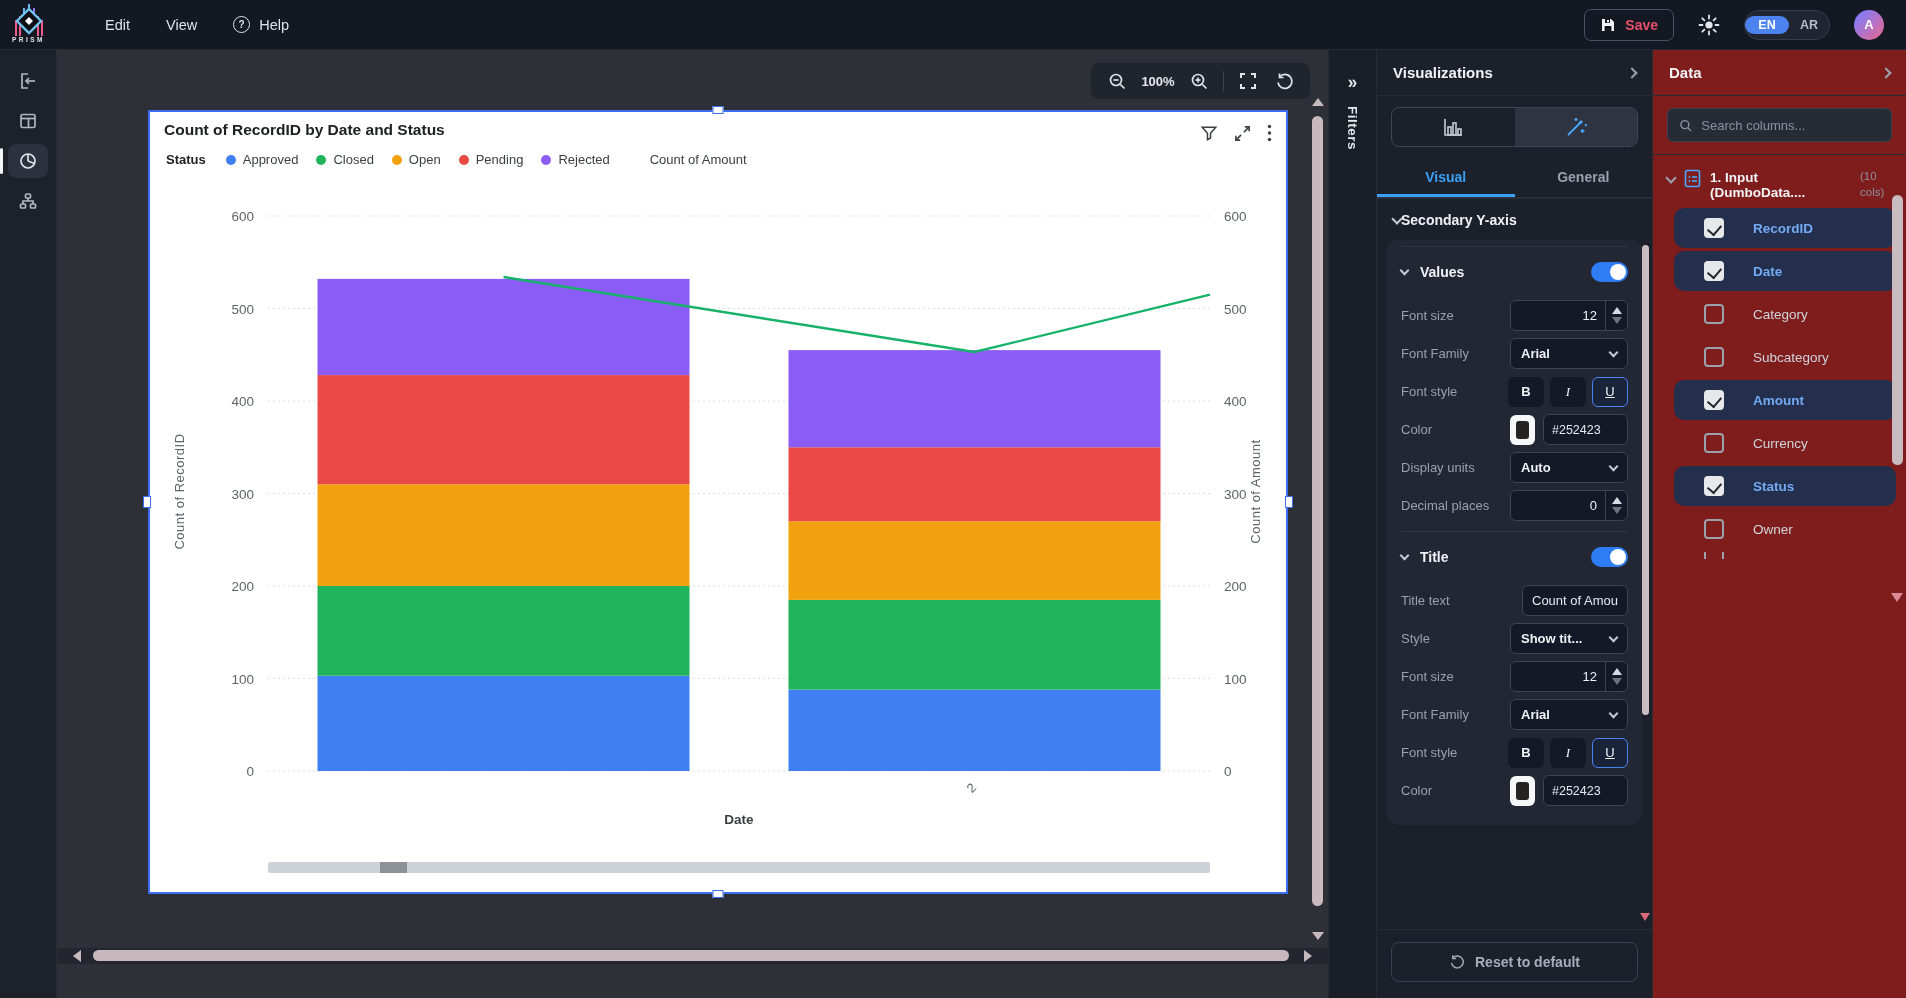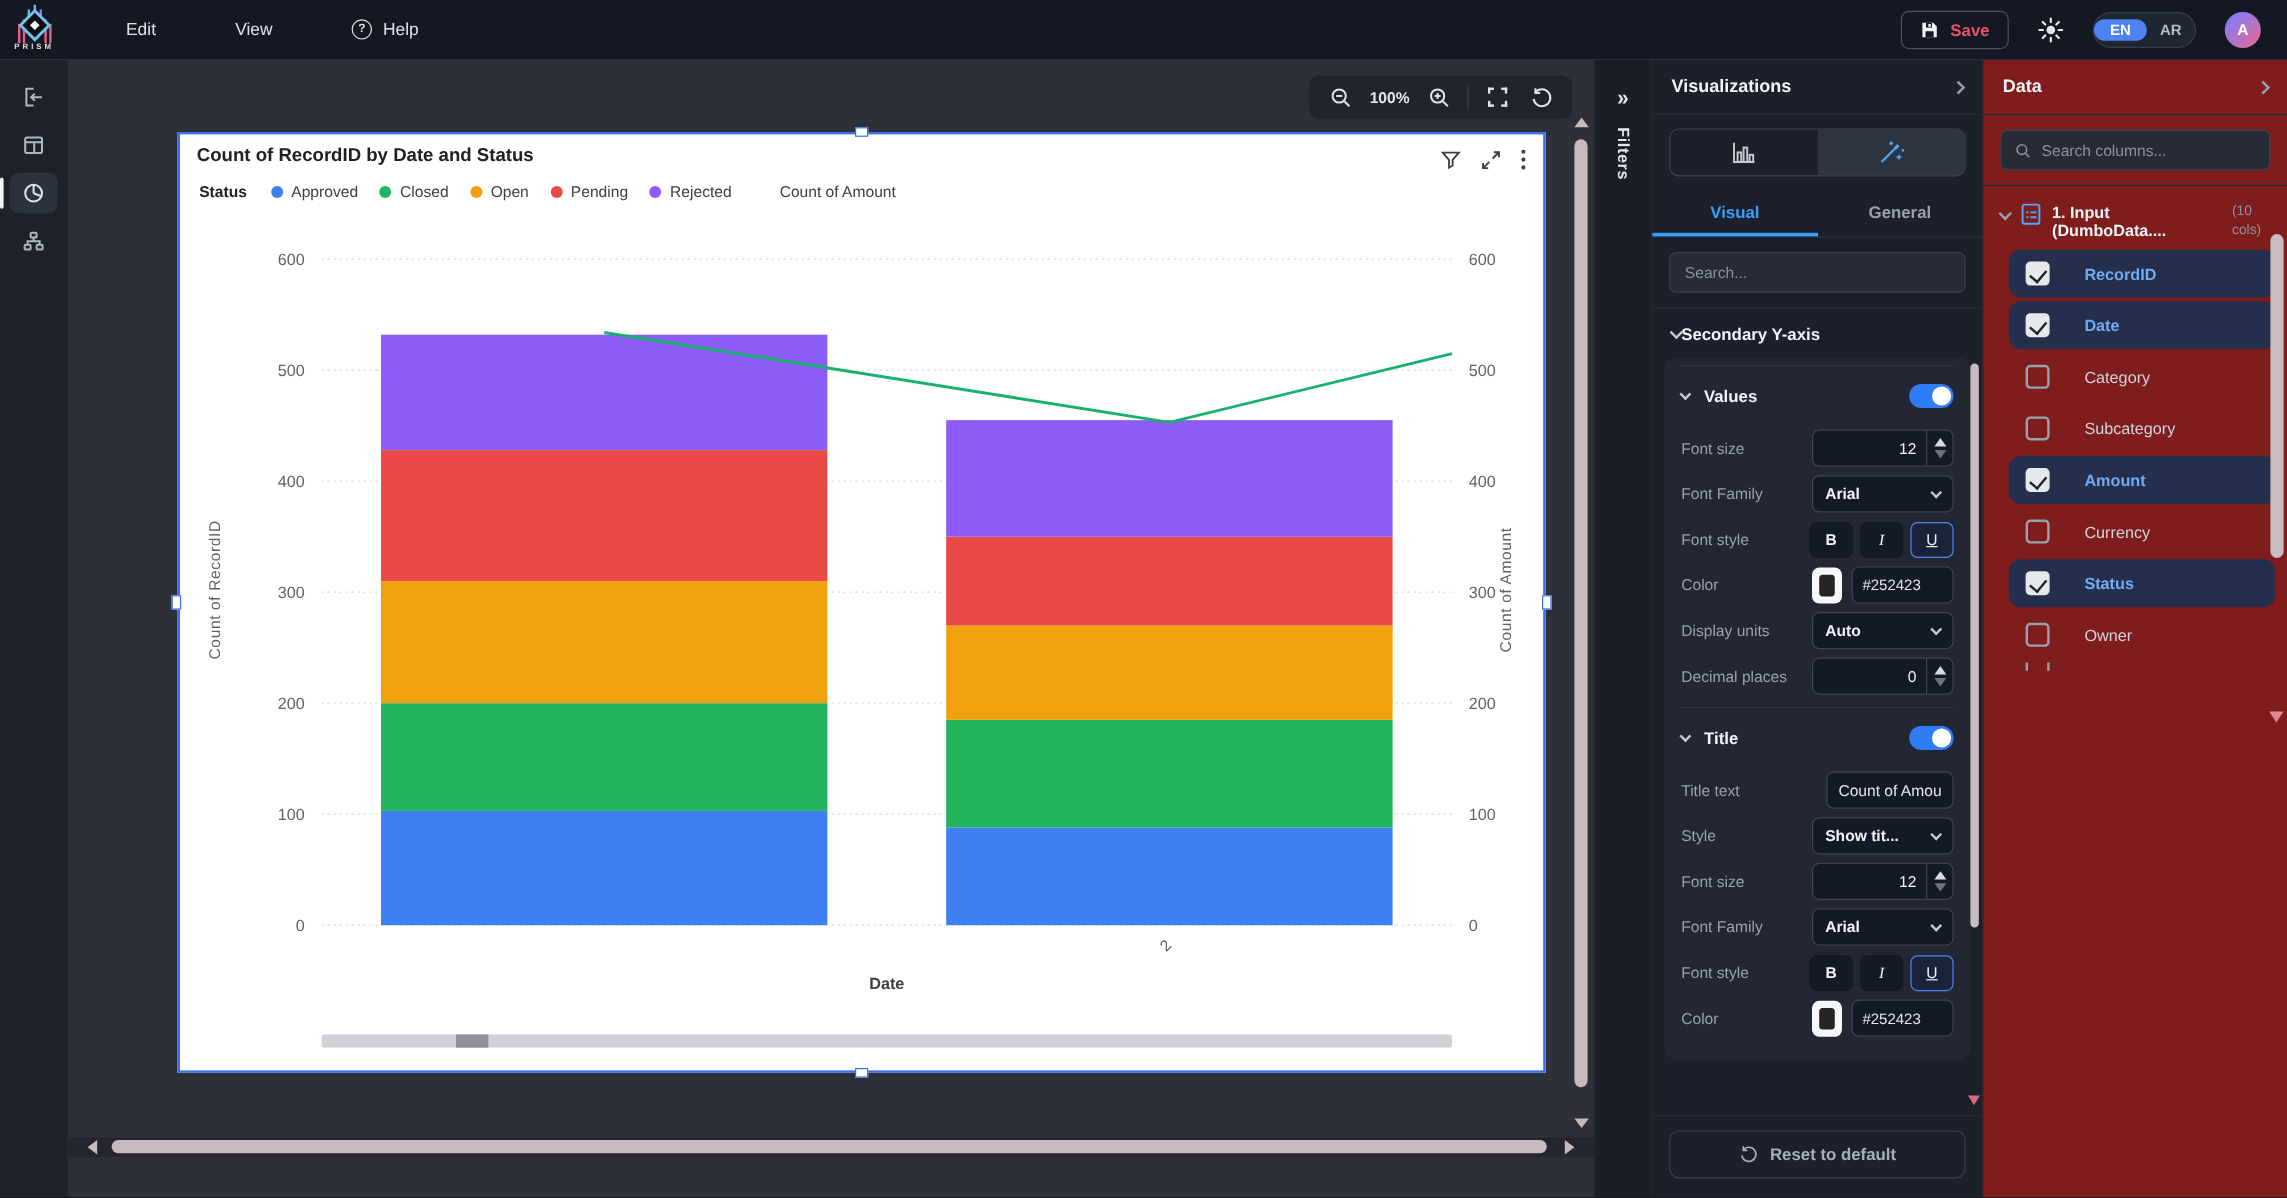--- a/index.html
+++ b/index.html
@@ -4,21 +4,21 @@
 <style>
   * { margin:0; padding:0; box-sizing:border-box; }
   html,body { background:#0d1017; }
   body { font-family:"Liberation Sans", sans-serif; }
   .app { position:relative; width:1906px; height:998px; background:#1b2029; overflow:hidden; color:#e8ebef; }
 
   
   .topbar { height:50px; background:#141823; display:flex; align-items:center; border-bottom:1px solid #262b35; position:relative; z-index:5; }
   .logo-box { width:57px; height:50px; display:flex; flex-direction:column; align-items:center; justify-content:flex-start; padding-top:2px; }
   .logo-brand { font-size:6.5px; letter-spacing:2.5px; color:#dfe3e8; font-weight:bold; margin-top:-2px; }
-  .menu-row { display:flex; align-items:center; gap:66px; margin-left:48px; }
+  .menu-row { display:flex; align-items:center; gap:36px; margin-left:48px; }
   .menu-item { font-size:14.5px; color:#dfe3e8; cursor:default; display:flex; align-items:center; gap:9px; }
   .help-circle { width:17px; height:17px; border:1.6px solid #dfe3e8; border-radius:50%; display:flex; align-items:center; justify-content:center; font-size:10px; font-weight:bold; color:#dfe3e8; }
   .topbar-right { margin-left:auto; display:flex; align-items:center; gap:24px; padding-right:22px; }
   .save-btn { display:flex; align-items:center; gap:9px; border:1px solid #4a5160; border-radius:7px; padding:7px 15px; background:transparent; }
   .save-label { color:#e8506b; font-size:14px; font-weight:bold; }
   .lang-toggle { display:flex; align-items:center; background:#1f2631; border:1px solid #353d4b; border-radius:16px; height:30px; }
   .lang-en { background:#4d83f1; color:#fff; font-weight:bold; font-size:12.5px; border-radius:15px; height:18px; min-width:44px; display:flex; align-items:center; justify-content:center; }
   .lang-ar { color:#b6bdc8; font-weight:bold; font-size:12.5px; min-width:40px; display:flex; align-items:center; justify-content:center; }
   .avatar { width:30px; height:30px; border-radius:50%; background:linear-gradient(135deg,#8a7bf0 20%,#d96a9f 85%); display:flex; align-items:center; justify-content:center; font-size:13px; font-weight:bold; color:#fff; }
 
@@ -152,21 +152,21 @@
 
   
   .data-panel { width:254px; background:#7f1d1d; border-left:1px solid #262b35; display:flex; flex-direction:column; position:relative; }
   .data-search { margin:12px 14px; height:34px; background:#262b35; border:1px solid #3a4150; border-radius:6px; display:flex; align-items:center; gap:9px; padding:0 11px; }
   .data-body { flex:1; border-top:1px solid #262b35; position:relative; overflow:hidden; }
   .tree-row { display:flex; align-items:flex-start; gap:9px; padding:14px 8px 8px 14px; }
   .tree-caret { width:8px; height:8px; border-left:2px solid #9aa1ad; border-bottom:2px solid #9aa1ad; transform:rotate(-45deg); margin-top:5px; }
   .tree-label { flex:1; font-size:13.5px; font-weight:bold; color:#f0f2f5; margin-top:1px; }
   .tree-badge { width:38px; font-size:11.5px; color:#8a919e; line-height:1.35; }
   .col-list { position:relative; height:408px; overflow:hidden; }
-  .col-row { margin:0 10px 3px 21px; width:222px; height:40px; display:flex; align-items:center; gap:29px; padding-left:14px; border-radius:10px; }
+  .col-row { margin:0 10px 3px 21px; width:222px; height:40px; display:flex; align-items:center; gap:29px; padding-left:30px; border-radius:10px; }
   .col-row.selected { background:#242f4e; }
   .col-label { font-size:13.5px; font-weight:500; color:#cfd4db; }
   .col-row.selected .col-label { color:#72aaf2; font-weight:bold; }
   .cb { width:20px; height:20px; border-radius:4px; border:2px solid #9aa1ad; position:relative; flex:none; }
   .cb.checked { background:#e6e8ea; border-color:#e6e8ea; }
   .cb.checked::after { content:""; position:absolute; left:4px; top:2px; width:7px; height:11px; border-right:2.5px solid #1f242e; border-bottom:2.5px solid #1f242e; transform:rotate(40deg); }
   .col-row.partial { height:7px; overflow:hidden; margin-bottom:0; border-radius:0; }
   .data-scrollthumb { position:absolute; right:3px; top:40px; width:11px; height:270px; background:#c9bcc0; border-radius:6px; }
   .data-scrolldown { position:absolute; right:3px; top:438px; border-left:6px solid transparent; border-right:6px solid transparent; border-top:9px solid #d98a96; }
 </style>
@@ -451,23 +451,20 @@
             <path d="M20 8.5 l1.5 1.5 M21.5 8.5 L20 10" stroke-width="1.2"></path>
           </svg>
         </div>
       </div>
 
       <div class="viz-tabs">
         <div class="viz-tab active">Visual</div>
         <div class="viz-tab">General</div>
       </div>
 
-      <div class="viz-search">
-        <input readonly="" placeholder="Search..." style="">
-      </div>
 
       <div class="viz-scroll">
         <div class="section-head">
           <span class="chev-d"></span>
           <span class="section-label">Secondary Y-axis</span>
         </div>
 
         <div class="viz-card">
           <div class="card-divider"></div>
 

